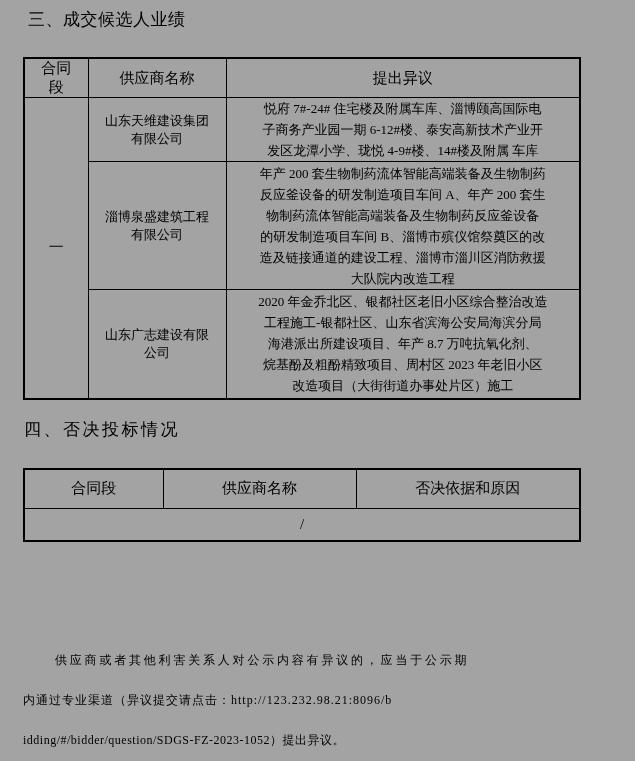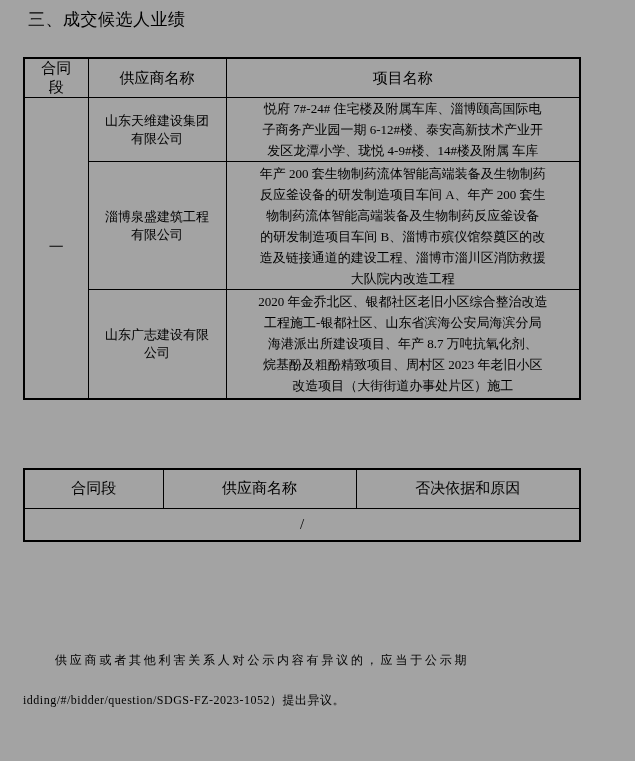--- a/index.html
+++ b/index.html
@@ -79,21 +79,21 @@
   <table class="doc t1">
     <colgroup>
       <col style="width:64px">
       <col style="width:138px">
       <col style="width:354px">
     </colgroup>
     <tbody>
         <tr class="hrow">
       <th>合同段</th>
       <th>供应商名称</th>
-      <th>项目名称</th>
+      <th>提出异议</th>
     </tr>
     <tr class="r1">
       <td class="contract" rowspan="3">一</td>
       <td class="supplier">山东天维建设集团
 有限公司</td>
       <td class="project">悦府 7#-24# 住宅楼及附属车库、淄博颐高国际电
 子商务产业园一期 6-12#楼、泰安高新技术产业开
 发区龙潭小学、珑悦 4-9#楼、14#楼及附属 车库</td>
     </tr>
     <tr class="r2">
@@ -111,20 +111,21 @@
 公司</td>
       <td class="project">2020 年金乔北区、银都社区老旧小区综合整治改造
 工程施工-银都社区、山东省滨海公安局海滨分局
 海港派出所建设项目、年产 8.7 万吨抗氧化剂、
 烷基酚及粗酚精致项目、周村区 2023 年老旧小区
 改造项目（大街街道办事处片区）施工</td>
     </tr>
   </tbody>
     </table>
 
+  <div class="heading h-two">四、否决投标情况</div>
 
   <table class="doc t2">
     <colgroup>
       <col style="width:139px">
       <col style="width:193px">
       <col style="width:224px">
     </colgroup>
     <tbody>
         <tr class="hrow">
       <th>合同段</th>
@@ -133,16 +134,17 @@
     </tr>
     <tr class="r1">
       <td class="slash" colspan="3">/</td>
     </tr>
   </tbody>
     </table>
 
 
   <div class="para">
     <div class="pline l1">供应商或者其他利害关系人对公示内容有异议的，应当于公示期</div>
+    <div class="pline l2">内通过专业渠道（异议提交请点击：http://123.232.98.21:8096/b</div>
     <div class="pline l3">idding/#/bidder/question/SDGS-FZ-2023-1052）提出异议。</div>
   </div>
 
 </div>
 
 </body></html>

